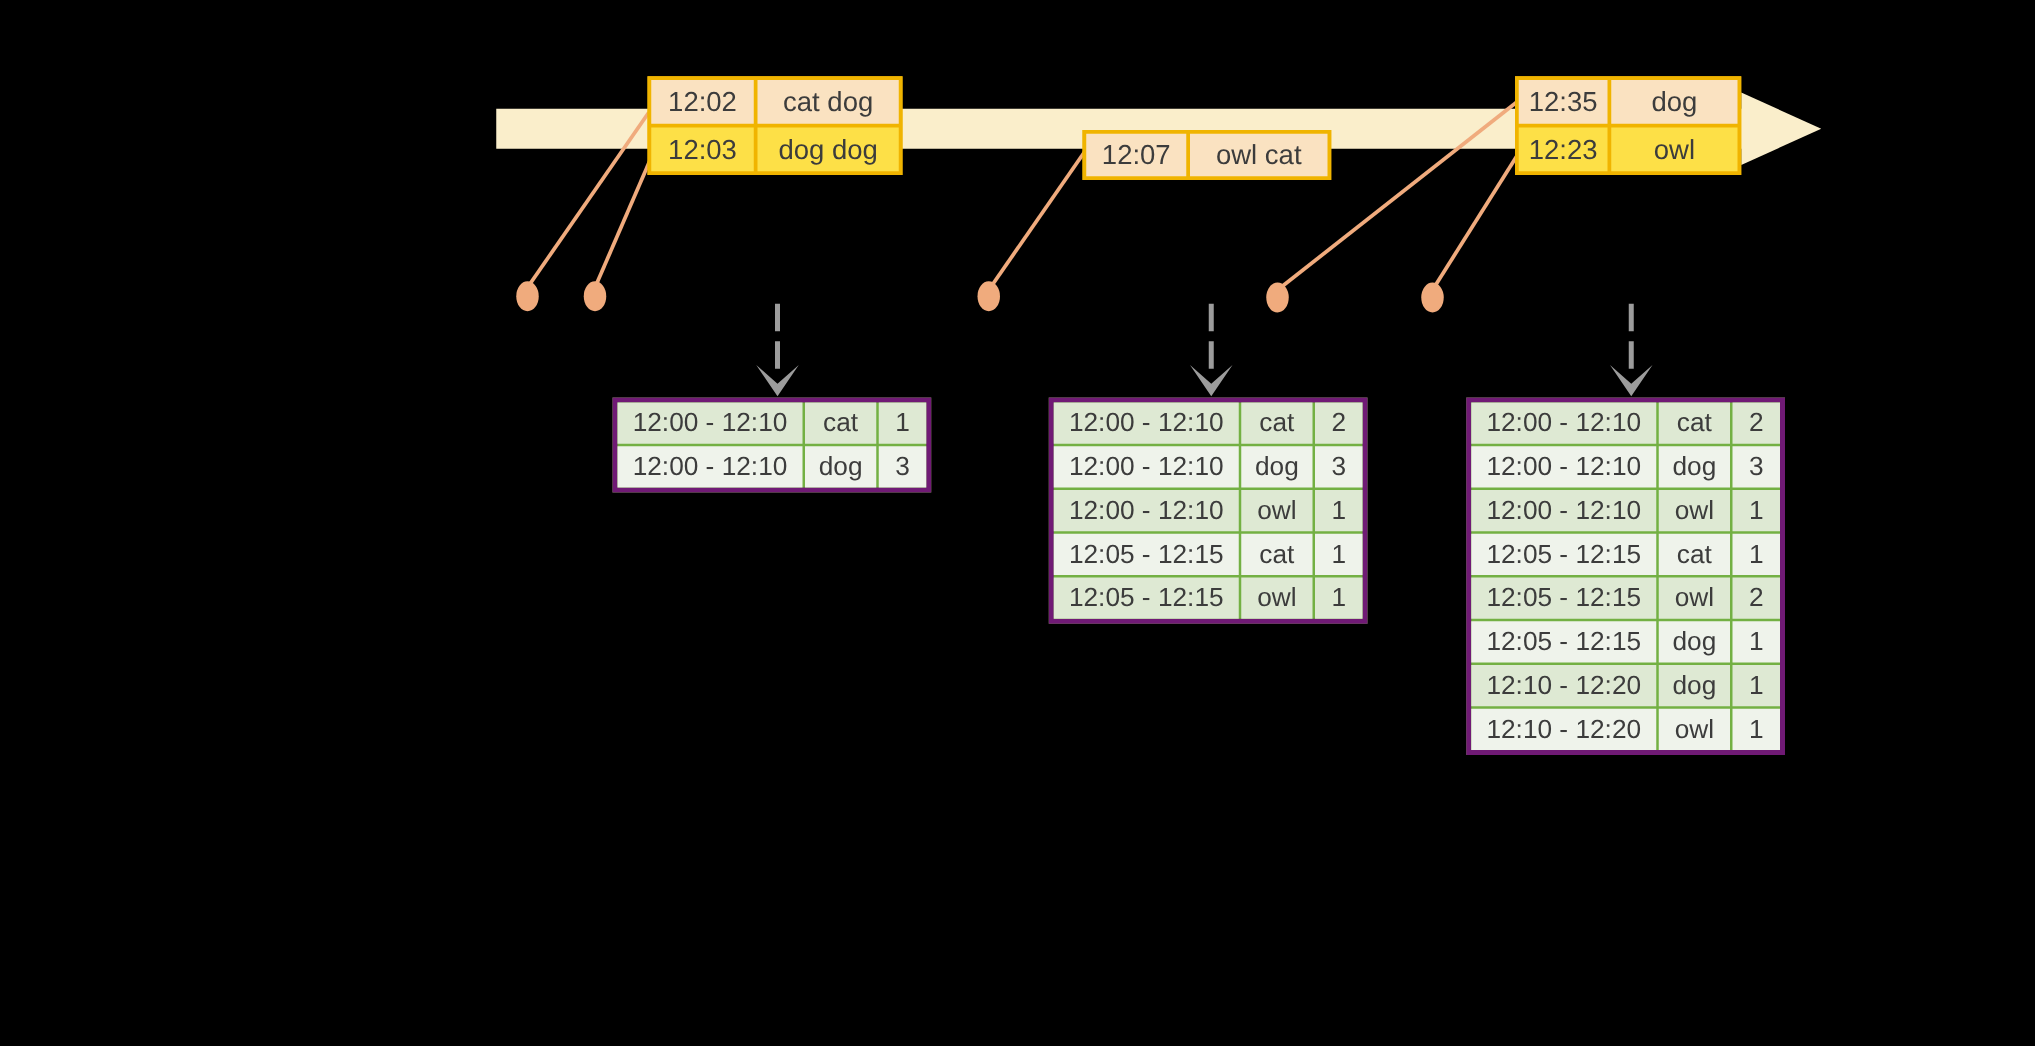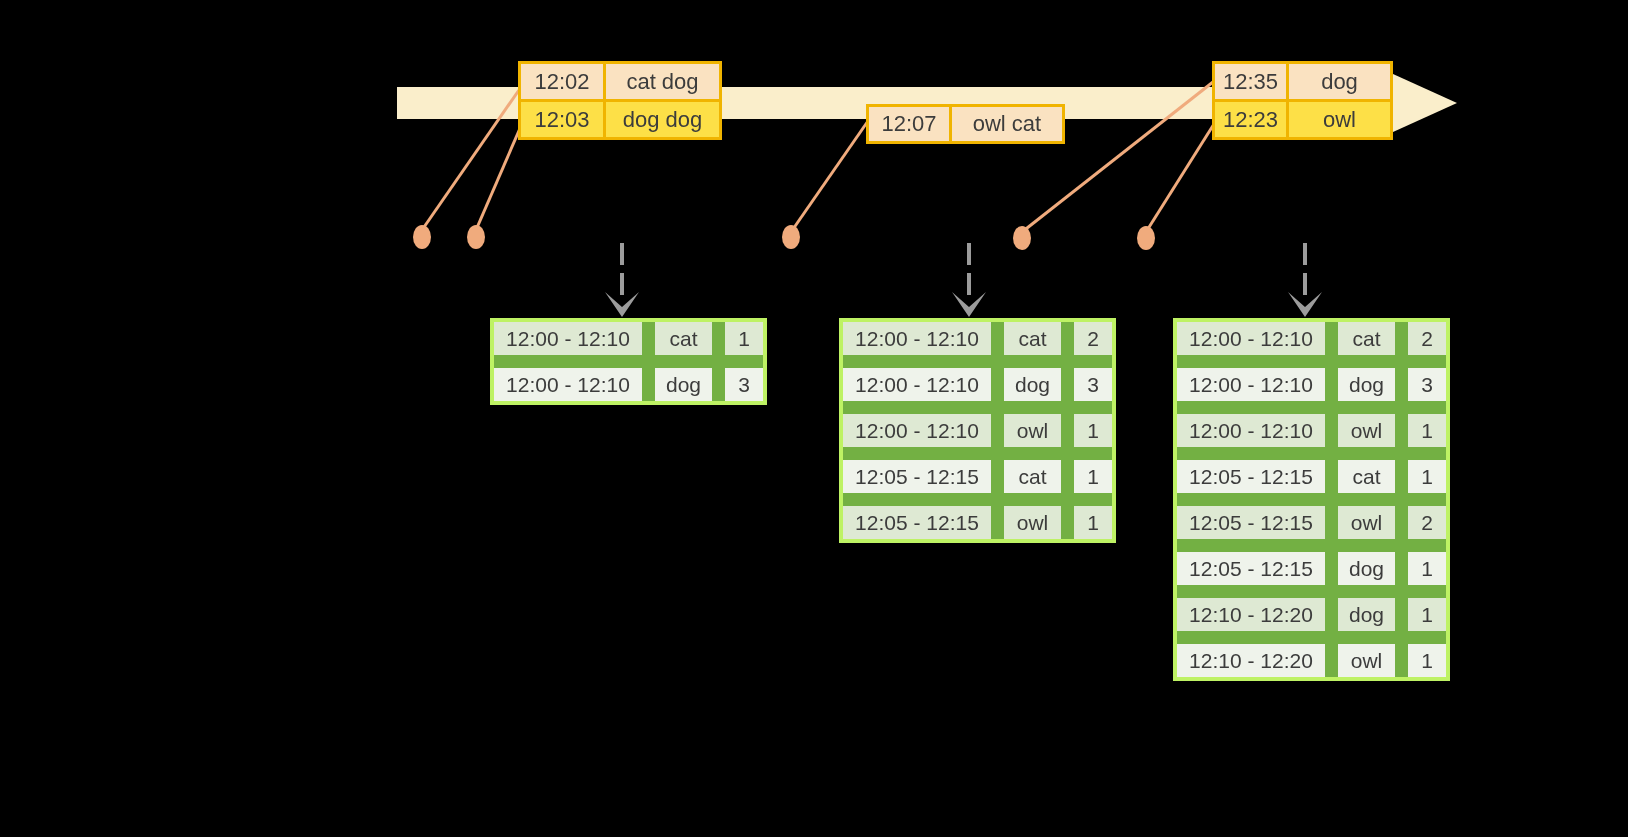--- a/index.html
+++ b/index.html
@@ -17,22 +17,22 @@
     background:#f0b400;border:3px solid #f0b400;
   }
   #etableA{left:518px;top:61px;grid-template-columns:82px 113px;grid-auto-rows:35px;}
   #etableB{left:866px;top:83px;grid-template-columns:80px 110px;grid-auto-rows:34px;margin-top:21px;}
   #etableC{left:1212px;top:61px;grid-template-columns:71px 101px;grid-auto-rows:35px;}
   .ecell{display:flex;align-items:center;justify-content:center;font-size:22px;}
   .peach{background:#fae2c1;}
   .cream{background:#fde047;}
   
   .gtable{
-    position:absolute;display:grid;gap:13px;z-index:3;
-    background:#73b043;border:4px solid #bef264;
+    position:absolute;display:grid;gap:2px;z-index:3;
+    background:#73b043;border:4px solid #701a75;
     grid-template-columns:148px 57px 38px;grid-auto-rows:33px;
   }
   #gtable1{left:490px;top:318px;}
   #gtable2{left:839px;top:318px;}
   #gtable3{left:1173px;top:318px;}
   .gcell{display:flex;align-items:center;justify-content:center;font-size:21px;}
   .d{background:#dee9d3;}
   .l{background:#eff3eb;}
 </style>
 </head>

